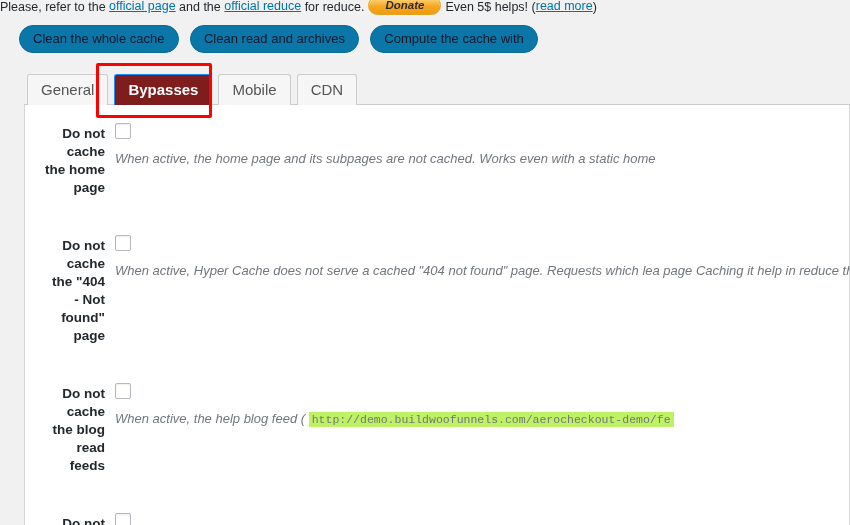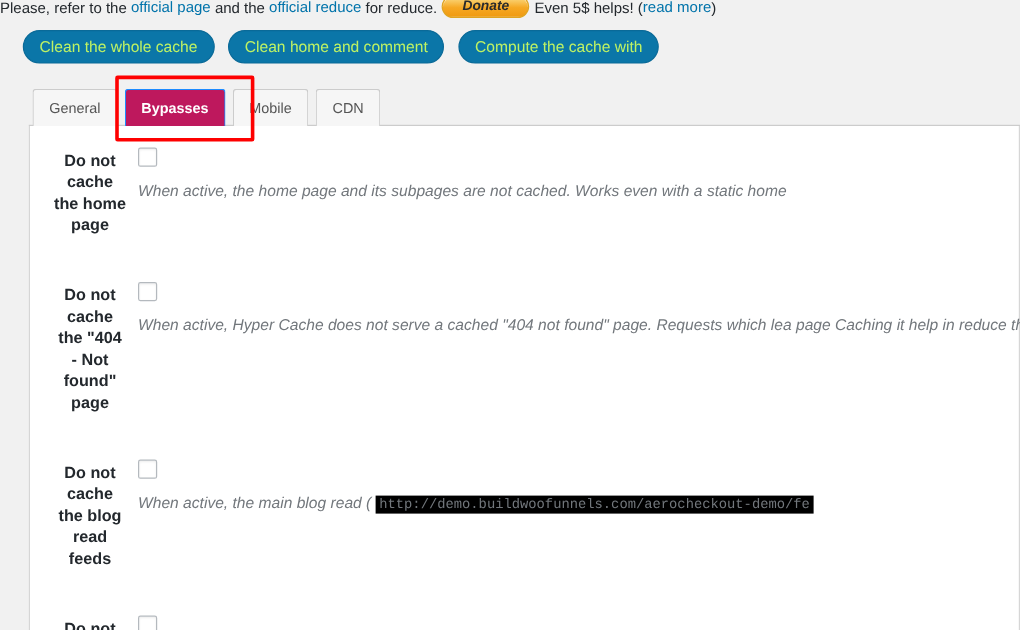--- a/index.html
+++ b/index.html
@@ -28,20 +28,21 @@
     font-size: 12.5px;
     color: #23282d;
     white-space: nowrap;
     line-height: 20px;
     padding-left: 0px;
     background: #f1f1f1;
   }
   .intro-bar .txt { vertical-align: middle; }
   .link {
     color: #0073aa;
+    text-decoration: underline;
     cursor: pointer;
   }
   .donate-btn {
     display: inline-block;
     vertical-align: middle;
     position: relative;
     top: -1px;
     margin: 0 4px;
     background: linear-gradient(#fbdf8a, #f6a823 55%, #f09a11);
     border: 1px solid #e0a421;
@@ -59,21 +60,21 @@
   
   .btn-row {
     position: absolute;
     left: 19px; top: 25px;
     height: 28px;
   }
   .wp-btn {
     display: inline-block;
     background: #0b76a8;
     border: 1px solid #0a6a98;
-    color: #bef264;
+    color: #0f172a;
     font-size: 13px;
     line-height: 26px;
     height: 28px;
     padding: 0 13px;
     border-radius: 14px;
     margin-right: 7px;
     cursor: pointer;
     white-space: nowrap;
     vertical-align: top;
   }
@@ -85,32 +86,32 @@
     width: 826px;
     height: 34px;
     border-bottom: 1px solid #ccc;
   }
   .tab {
     display: inline-block;
     height: 31px;
     line-height: 30px;
     padding: 0 13px;
     margin: 3px 3px 0 3px;
-    font-size: 12px;
+    font-size: 15px;
     color: #555;
     background: #f6f6f6;
     border: 1px solid #ccc;
     border-bottom: none;
     border-radius: 3px 3px 0 0;
     cursor: pointer;
     vertical-align: top;
     position: relative;
   }
   .tab.active {
-    background: #be185d;
+    background: #7f1d1d;
     border-color: #1e8cff;
     color: #ffffff;
     font-weight: bold;
   }
 
   
   .annot-box {
     position: absolute;
     left: 96px;
     top: 63px;
@@ -135,21 +136,21 @@
 
   .form-table { width: 100%; border-collapse: collapse; }
   .form-table tr { vertical-align: top; }
   .th-cell {
     width: 236px;
     padding: 20px 10px 20px 20px;
     font-size: 13.5px;
     font-weight: bold;
     color: #23282d;
     line-height: 18px;
-    text-align: center;
+    text-align: right;
   }
   .td-cell {
     padding: 18px 0 16px 0;
     position: relative;
   }
   .cb {
     width: 16px; height: 16px;
     border: 1px solid #b4b9be;
     background: #fff;
     border-radius: 2px;
@@ -164,37 +165,37 @@
     font-style: italic;
     color: #72777c;
     line-height: 19px;
     white-space: nowrap;
   }
   .desc.wrap { white-space: normal; width: 900px; }
   .code {
     font-family: "Liberation Mono", monospace;
     font-style: normal;
     font-size: 11.5px;
-    background: #000000;
+    background: #bef264;
     color: #72777c;
     padding: 1px 3px;
   }
 </style>
 </head>
 <body>
 
 <div id="root">
 
   <div class="intro-bar">
     <span class="txt">Please, refer to the </span><a class="link">official page</a><span class="txt"> and the </span><a class="link">official reduce</a><span class="txt"> for reduce.</span><span class="donate-btn">Donate</span><span class="txt">Even 5$ helps! (</span><a class="link">read more</a><span class="txt">)</span>
   </div>
 
   <div class="btn-row">
     <span class="wp-btn">Clean the whole cache</span>
-    <span class="wp-btn">Clean home and comment</span>
+    <span class="wp-btn">Clean read and archives</span>
     <span class="wp-btn">Compute the cache with</span>
   </div>
 
   <div class="tabs-wrap">
     <span class="tab">General</span><span class="tab active">Bypasses</span><span class="tab">Mobile</span><span class="tab">CDN</span>
   </div>
 
   <div class="annot-box"></div>
 
   <div class="panel">
@@ -213,21 +214,21 @@
         <td class="td-cell">
           <span class="cb"></span>
           <div class="desc wrap"><span>When active, Hyper Cache does not serve a cached "404 not found" page. Requests which lea page Caching it help in reduce that overload.</span></div>
         </td>
       </tr>
 
       <tr>
         <th class="th-cell">Do not cache the blog read feeds</th>
         <td class="td-cell">
           <span class="cb"></span>
-          <div class="desc"><span>When active, the main blog read ( </span><span class="code">http://demo.buildwoofunnels.com/aerocheckout-demo/fe</span></div>
+          <div class="desc"><span>When active, the help blog feed ( </span><span class="code">http://demo.buildwoofunnels.com/aerocheckout-demo/fe</span></div>
         </td>
       </tr>
 
       <tr>
         <th class="th-cell">Do not cache single post comment feed</th>
         <td class="td-cell">
           <span class="cb"></span>
           
         </td>
       </tr>

